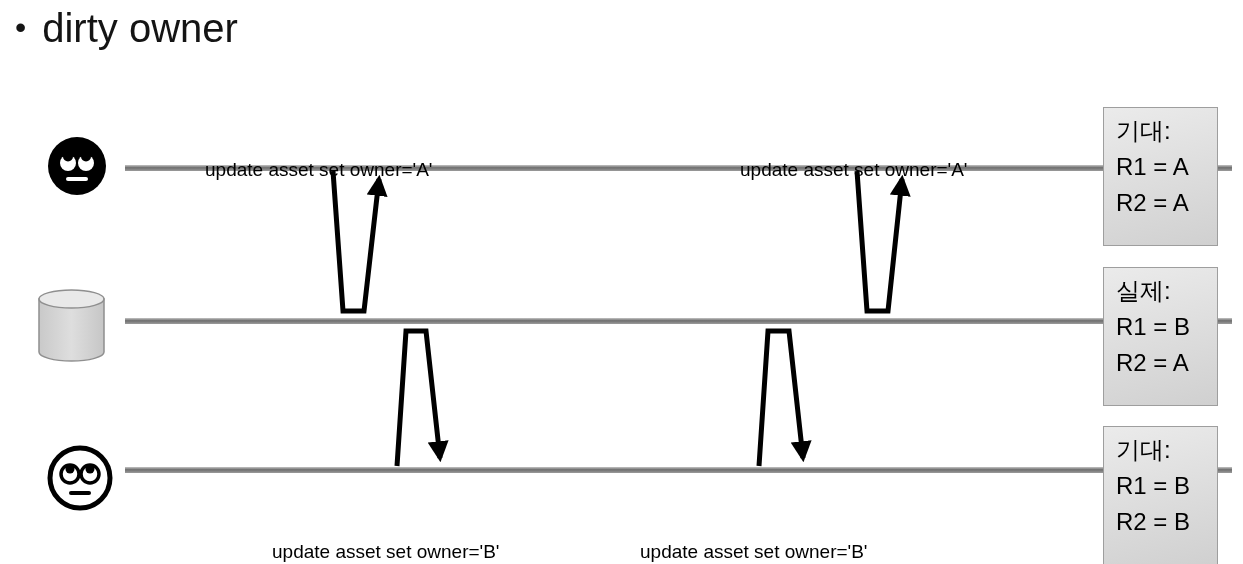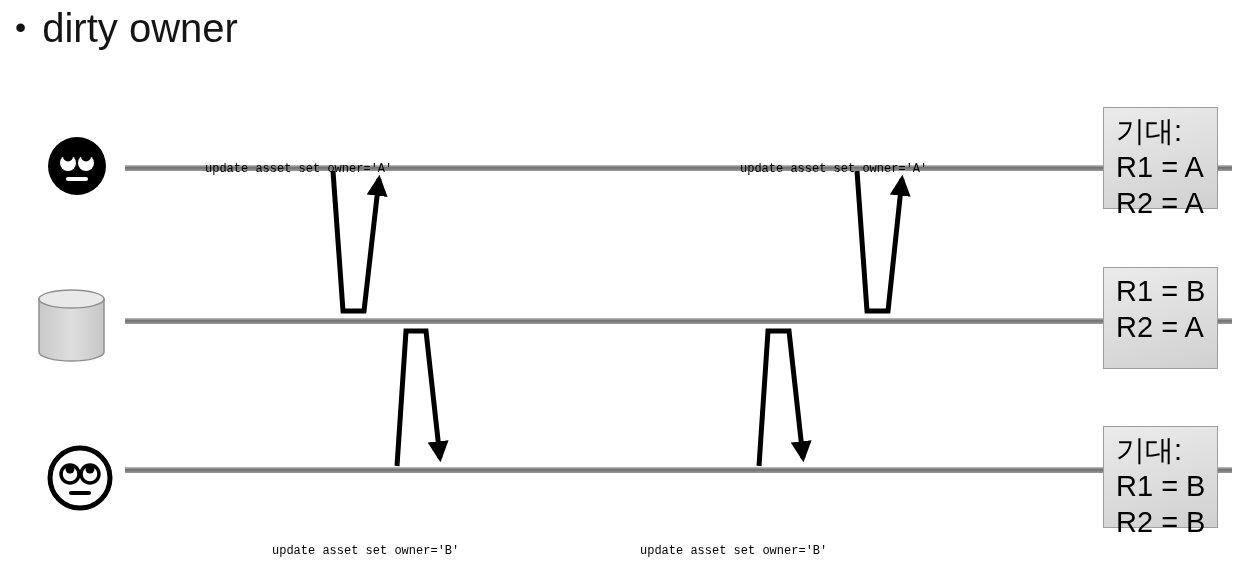--- a/index.html
+++ b/index.html
@@ -13,33 +13,33 @@
   }
   .title .bullet { font-size:32px; vertical-align:4px; margin-right:16px; }
   .timeline {
     position:absolute; left:125px; width:1107px; height:6px; z-index:0;
     background:linear-gradient(#c4c4c4, #6e6e6e 45%, #9c9c9c);
   }
   .tl-1 { top:165px; } .tl-2 { top:318px; } .tl-3 { top:467px; }
   .icon { position:absolute; z-index:1; }
   .sql {
     position:absolute; z-index:2; color:#000000;
-    font-family:Liberation Mono, monospace; font-size:12px; line-height:27px;
+    font-family:Liberation Sans, sans-serif; font-size:19px; line-height:27px;
     white-space:pre;
   }
   .sql-t1r1 { left:205px; top:102px; }
   .sql-t1r2 { left:740px; top:102px; }
   .sql-t2r1 { left:272px; top:484px; }
   .sql-t2r2 { left:640px; top:484px; }
   .arrows { position:absolute; left:0; top:0; z-index:1; pointer-events:none; }
   .rbox {
-    position:absolute; left:1103px; width:115px; height:102px; z-index:3;
+    position:absolute; left:1103px; width:115px; height:139px; z-index:3;
     background:linear-gradient(165deg, #ebebeb, #d0d0d0);
     border:1px solid #9e9e9e; box-sizing:border-box;
-    padding:5px 0 16px 12px; font-size:29px; line-height:36px; color:#000000;
+    padding:5px 0 16px 12px; font-size:24px; line-height:36px; color:#000000;
     white-space:nowrap;
   }
   .rbox-1 { top:107px; } .rbox-2 { top:267px; } .rbox-3 { top:426px; }
 </style>
 </head>
 <body>
 
 <div class="slide">
 
   <div class="title">
@@ -106,20 +106,21 @@
     <path d="M759,466 L768,331 L789,331 L803,458" fill="none" stroke="#000000" stroke-width="5" marker-end="url(#ah)"></path>
     <path d="M857,171 L867,311 L888,311 L902,179" fill="none" stroke="#000000" stroke-width="5" marker-end="url(#ah)"></path>
   </svg>
 
   <div class="rbox rbox-1">
     <div>기대:</div>
     <div>R1 = A</div>
     <div>R2 = A</div>
   </div>
   <div class="rbox rbox-2">
+    <div>실제:</div>
     <div>R1 = B</div>
     <div>R2 = A</div>
   </div>
   <div class="rbox rbox-3">
     <div>기대:</div>
     <div>R1 = B</div>
     <div>R2 = B</div>
   </div>
 
 </div>

